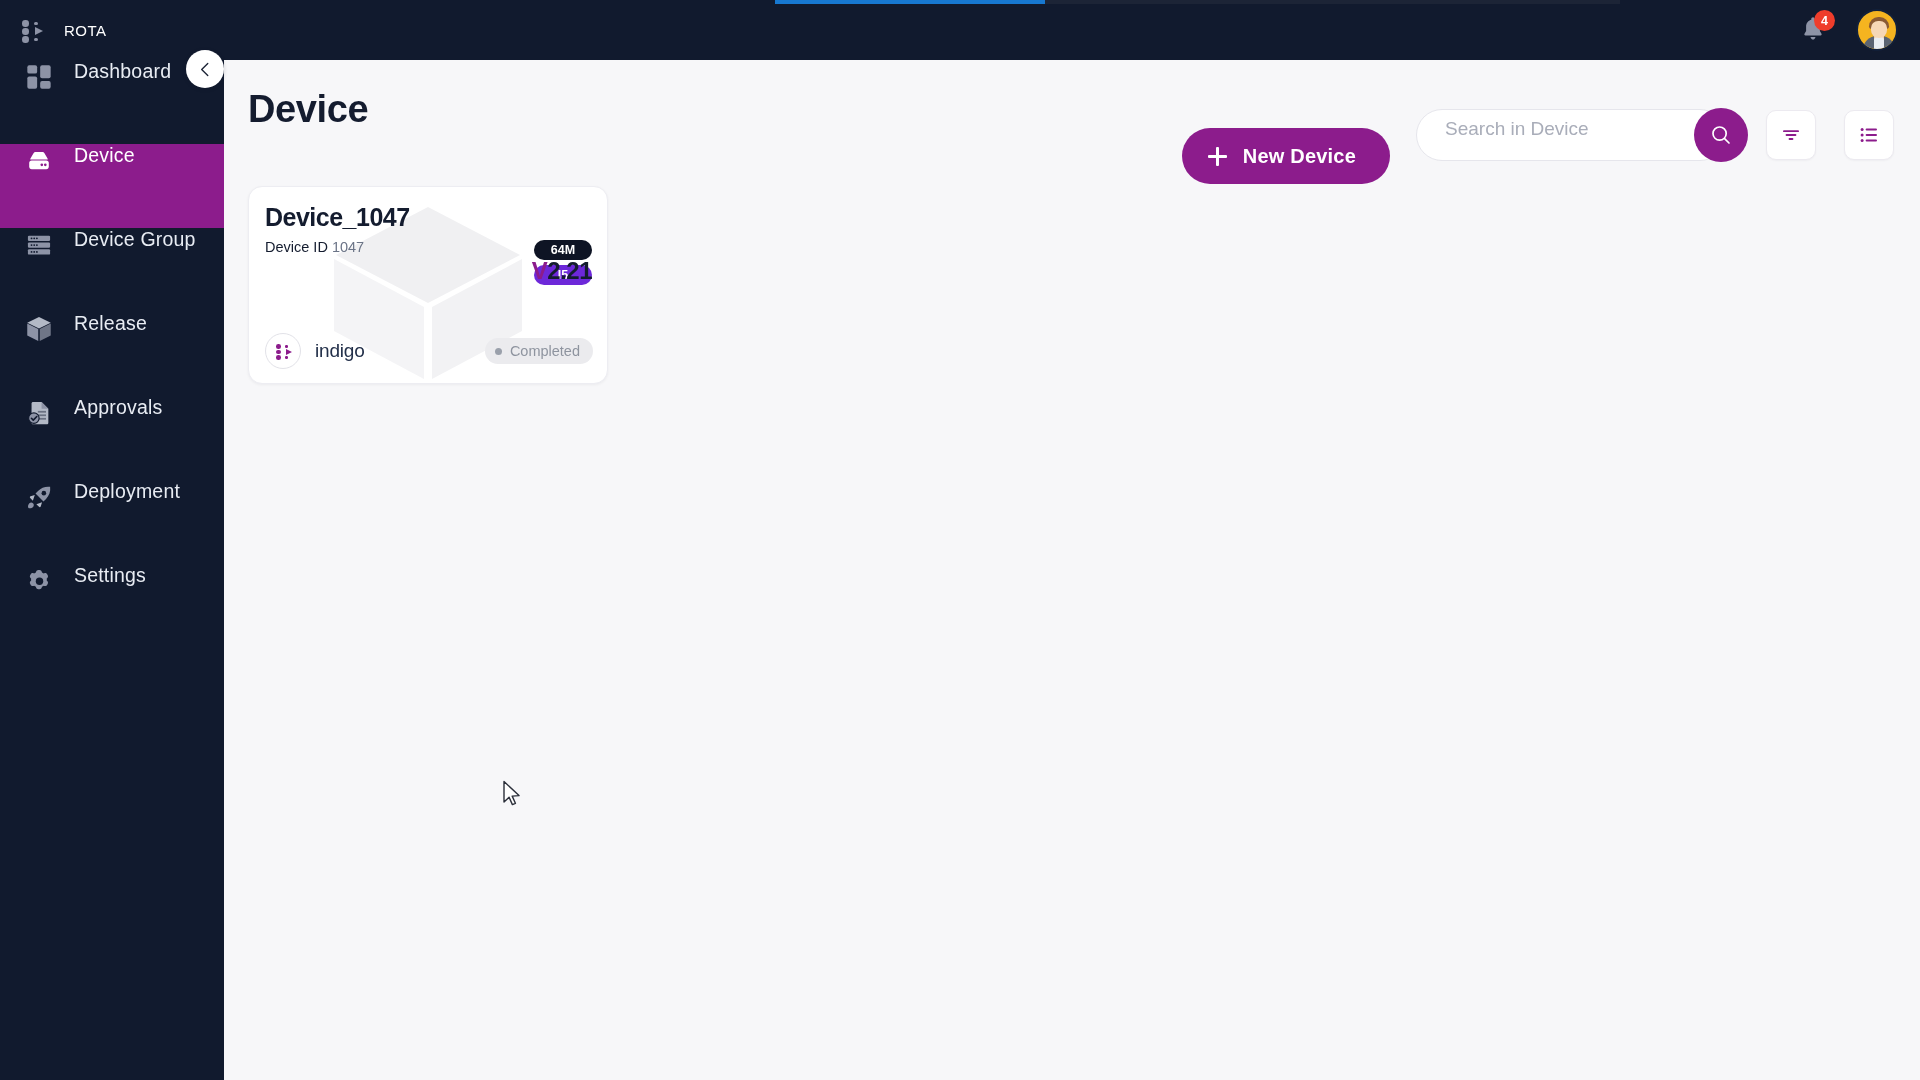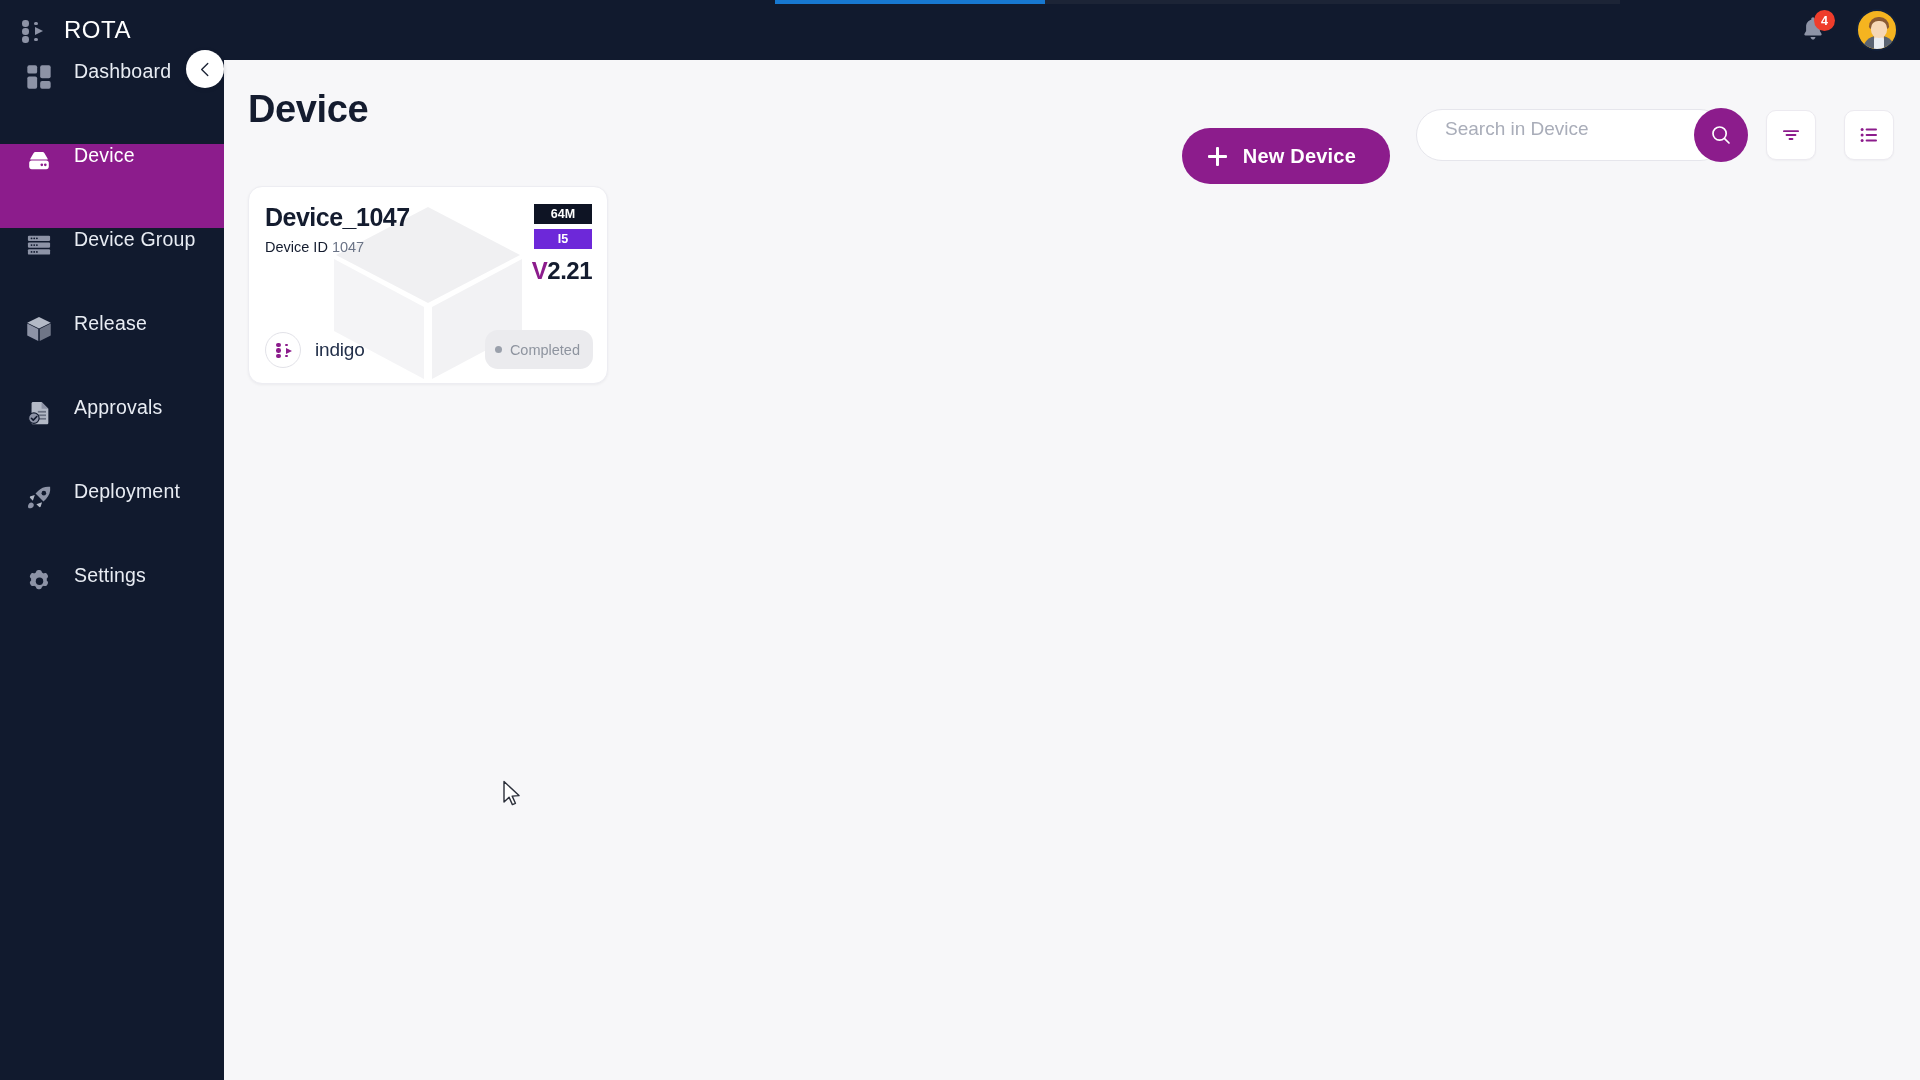--- a/index.html
+++ b/index.html
@@ -44,21 +44,21 @@
   .d-lg { width: 6.5px; height: 6.5px; }
   .d-sm { width: 3.6px; height: 3.6px; }
   #brand .tri {
     position: absolute; left: 12.5px; top: 9.5px;
     width: 0; height: 0;
     border-left: 8px solid #8d93a6;
     border-top: 4.5px solid transparent;
     border-bottom: 4.5px solid transparent;
   }
   #brand .brand-text {
-    color: #ffffff; font-size: 24px; letter-spacing: .5px; font-weight: 400;
+    color: #ffffff; font-size: 15px; letter-spacing: .5px; font-weight: 400;
   }
 
   #topbar-right {
     position: absolute; right: 22px; top: 0; height: 60px;
     display: flex; align-items: center; gap: 30px;
   }
   #bell-wrap { position: relative; width: 26px; height: 30px; }
   #bell-wrap svg { display: block; }
   #bell-badge {
     position: absolute; right: -9px; top: -5px;
@@ -196,23 +196,23 @@
   }
   #card-deviceid {
     position: absolute; left: 16px; top: 52px;
     font-size: 14.5px; color: #141c2f; font-weight: 500;
   }
   #card-deviceid .idnum { color: #6b7487; font-weight: 400; }
 
   .card-badge {
     position: absolute; right: 15px;
     height: 20px; min-width: 58px; padding: 0 10px;
-    border-radius: 0; color: #fff;
+    border-radius: 10px; color: #fff;
     font-size: 12.5px; font-weight: 700;
-    display: flex; align-items: center; justify-content: center;
+    display: flex; align-items: center; justify-content: center; margin-top: 36px;
   }
   #badge-size { top: 17px; background: #0e1424; }
   #badge-tier { top: 42px; background: #6d28d9; }
 
   #card-version {
     position: absolute; right: 15px; top: 70px;
     font-size: 24px; font-weight: 700; color: #141c2f; letter-spacing: -0.5px;
   }
   #card-version .v { color: #8c1c8c; }
 
@@ -233,21 +233,21 @@
     width: 0; height: 0;
     border-left: 6px solid #8c1c8c;
     border-top: 3.4px solid transparent;
     border-bottom: 3.4px solid transparent;
   }
   #vendor-name {
     margin-left: 14px; font-size: 19px; color: #23304a; letter-spacing: -0.2px;
   }
   #status-pill {
     margin-left: auto;
-    height: 39px; padding: 0 13px 0 10px;
+    height: 26px; padding: 0 13px 0 10px;
     border-radius: 13px; background: #ebebee;
     display: flex; align-items: center; gap: 8px;
   }
   #status-pill .dot { width: 7px; height: 7px; border-radius: 50%; background: #9aa0ab; }
   #status-pill .txt { font-size: 14.5px; color: #8e949f; }
 
   
   #cursor { position: absolute; left: 502px; top: 780px; z-index: 70; pointer-events: none; }
 </style>
 </head>

